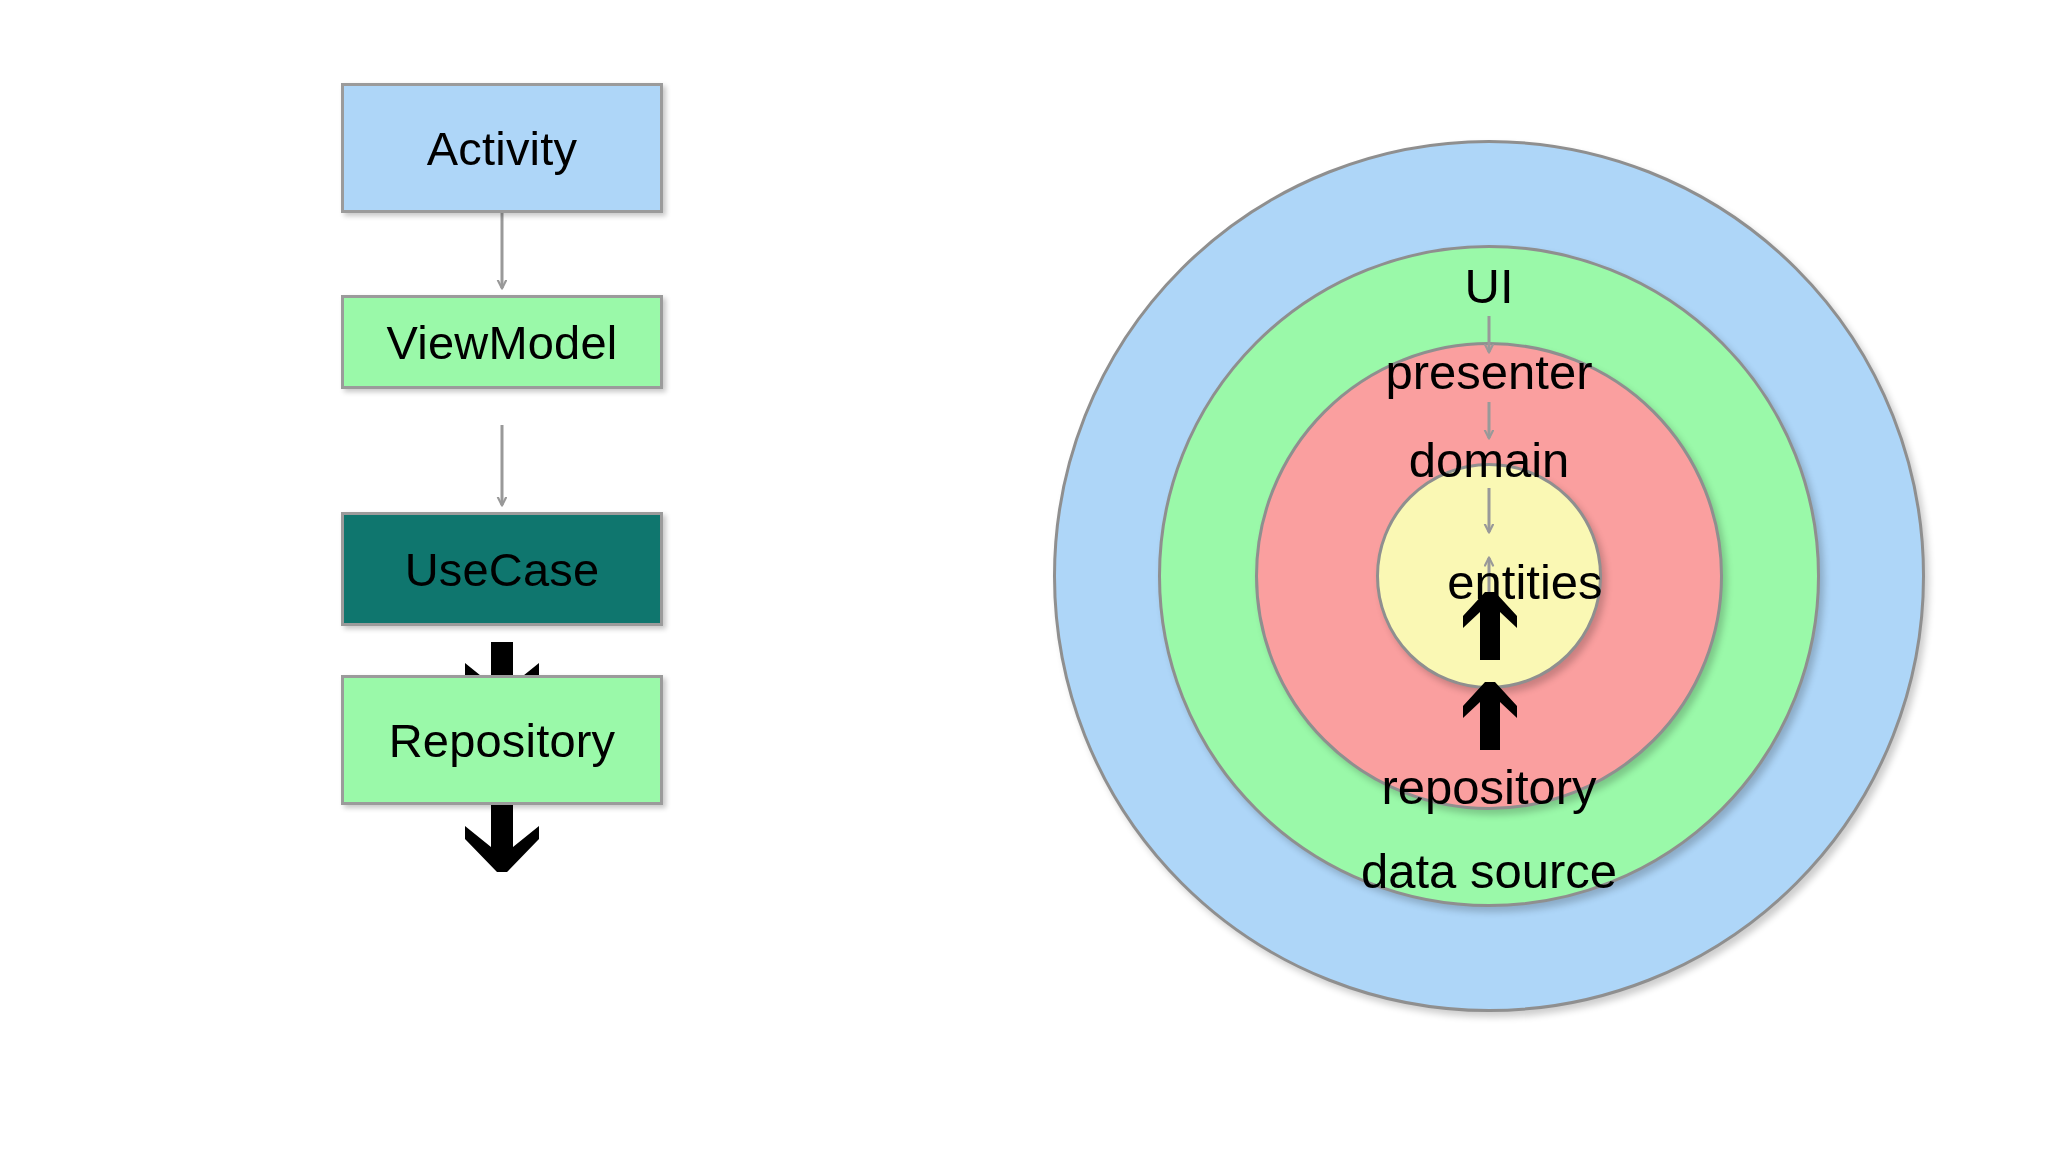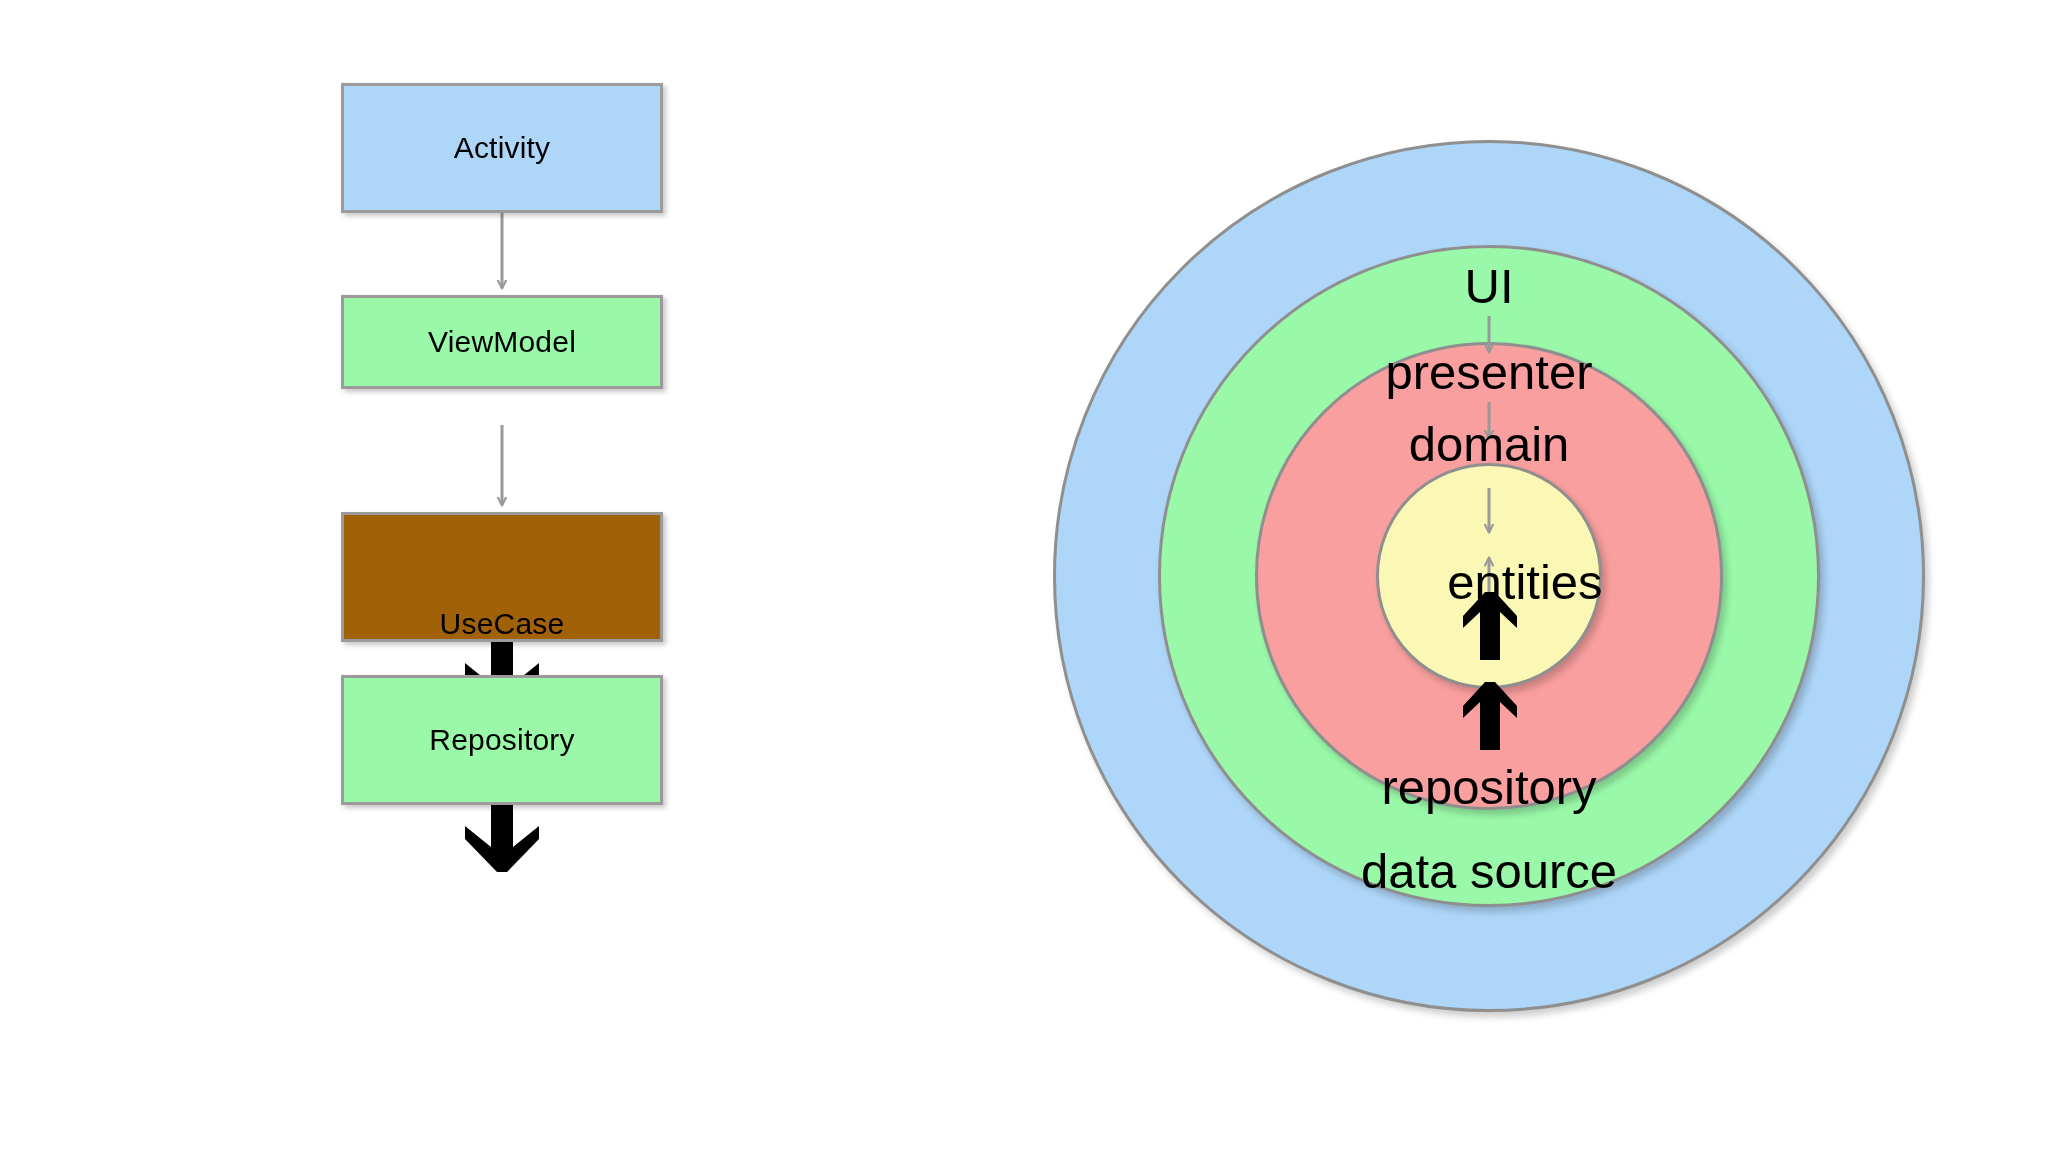--- a/index.html
+++ b/index.html
@@ -36,30 +36,30 @@
     left: 341px;
     width: 322px;
     box-sizing: border-box;
     border: 3px solid #9b9b9b;
     display: flex;
     align-items: center;
     justify-content: center;
     box-shadow: 3px 3px 5px rgba(0,0,0,0.22);
   }
   .flow-box .flow-label {
-    font-size: 30px;
+    font-size: 47px;
     color: #000000;
     letter-spacing: 0.2px;
     line-height: 1;
     white-space: nowrap;
   }
 
   #box-activity   { top: 83px;  height: 130px; background: #aed6f8; }
   #box-viewmodel  { top: 295px; height: 94px; background: #9af9a9; }
-  #box-usecase    { top: 512px; height: 130px; background: #a16207; align-items: flex-end; }
+  #box-usecase    { top: 512px; height: 114px; background: #0f766e; }
   #box-repository { top: 675px; height: 130px; background: #9af9a9; }
   #box-api1       { top: 890px; height: 130px; background: #aed6f8; }
 
   
   #flow-arrows {
     position: absolute;
     left: 0; top: 0;
     width: 760px;
     height: 1152px;
     pointer-events: none;
@@ -90,21 +90,21 @@
     left: 0;
     width: 872px;
     text-align: center;
     font-size: 49px;
     color: #000000;
     line-height: 1;
     white-space: nowrap;
   }
   #label-ui        { top: 122px; }
   #label-presenter { top: 208px; }
-  #label-domain    { top: 280px; }
+  #label-domain    { top: 296px; }
   #label-entities  { top: 418px; margin-left: 36px; }
   #label-repository{ top: 623px; }
   #label-datasource{ top: 707px; }
 
   #circle-arrows {
     position: absolute;
     left: 0; top: 0;
     width: 872px;
     height: 872px;
     pointer-events: none;

